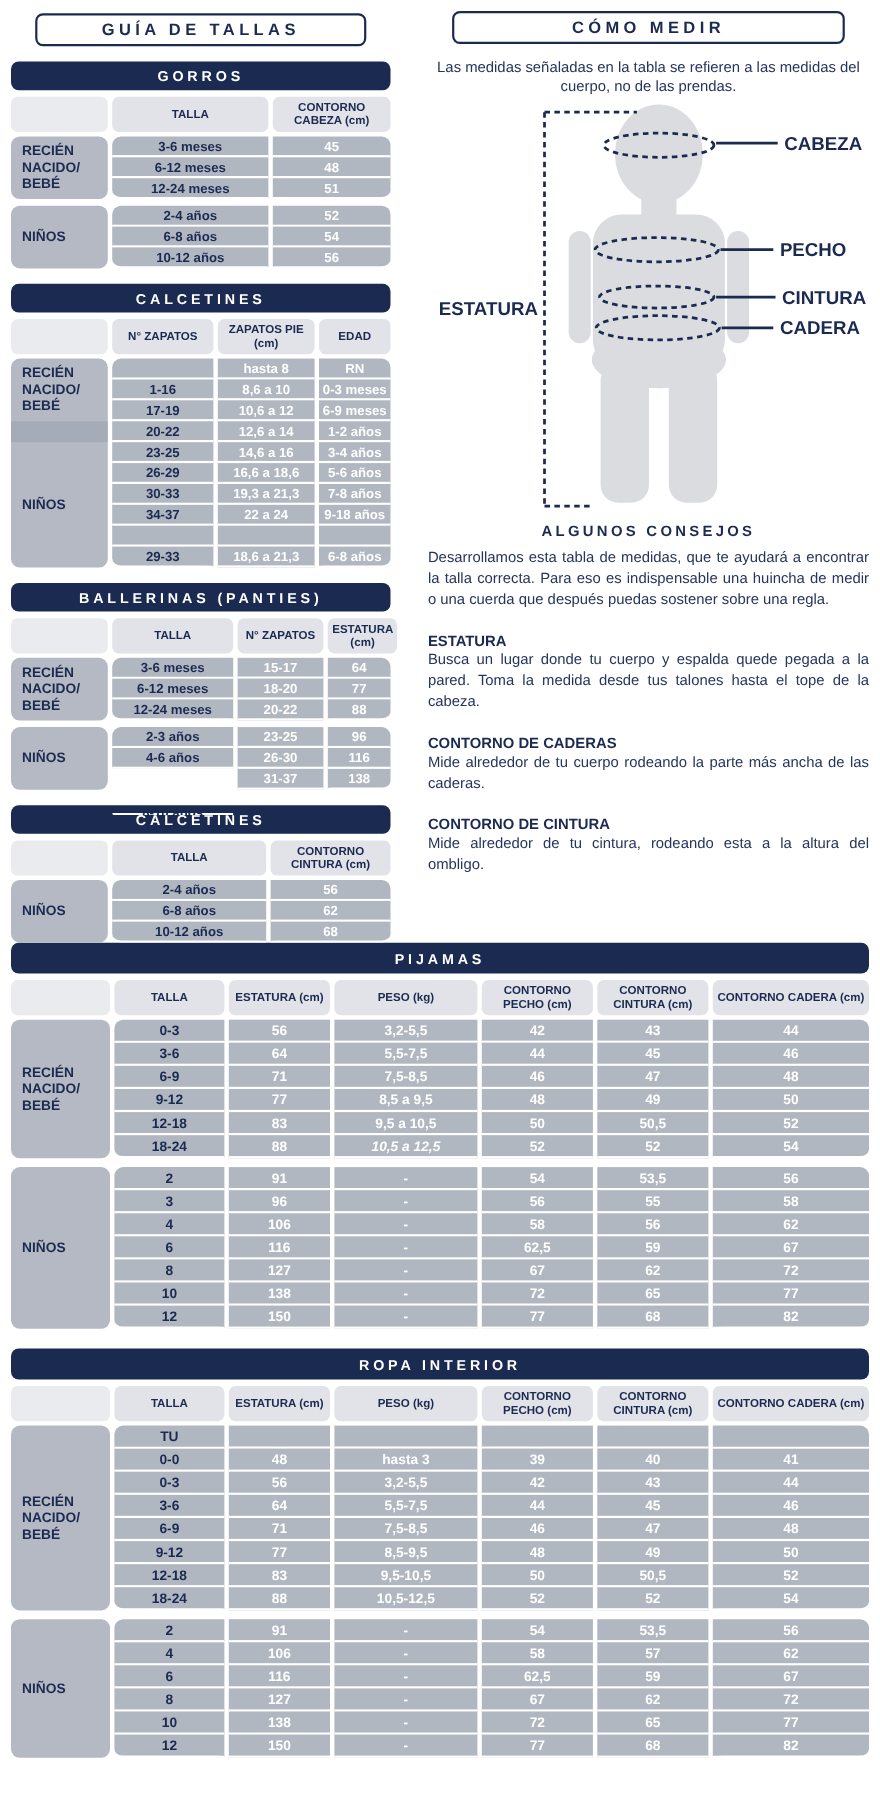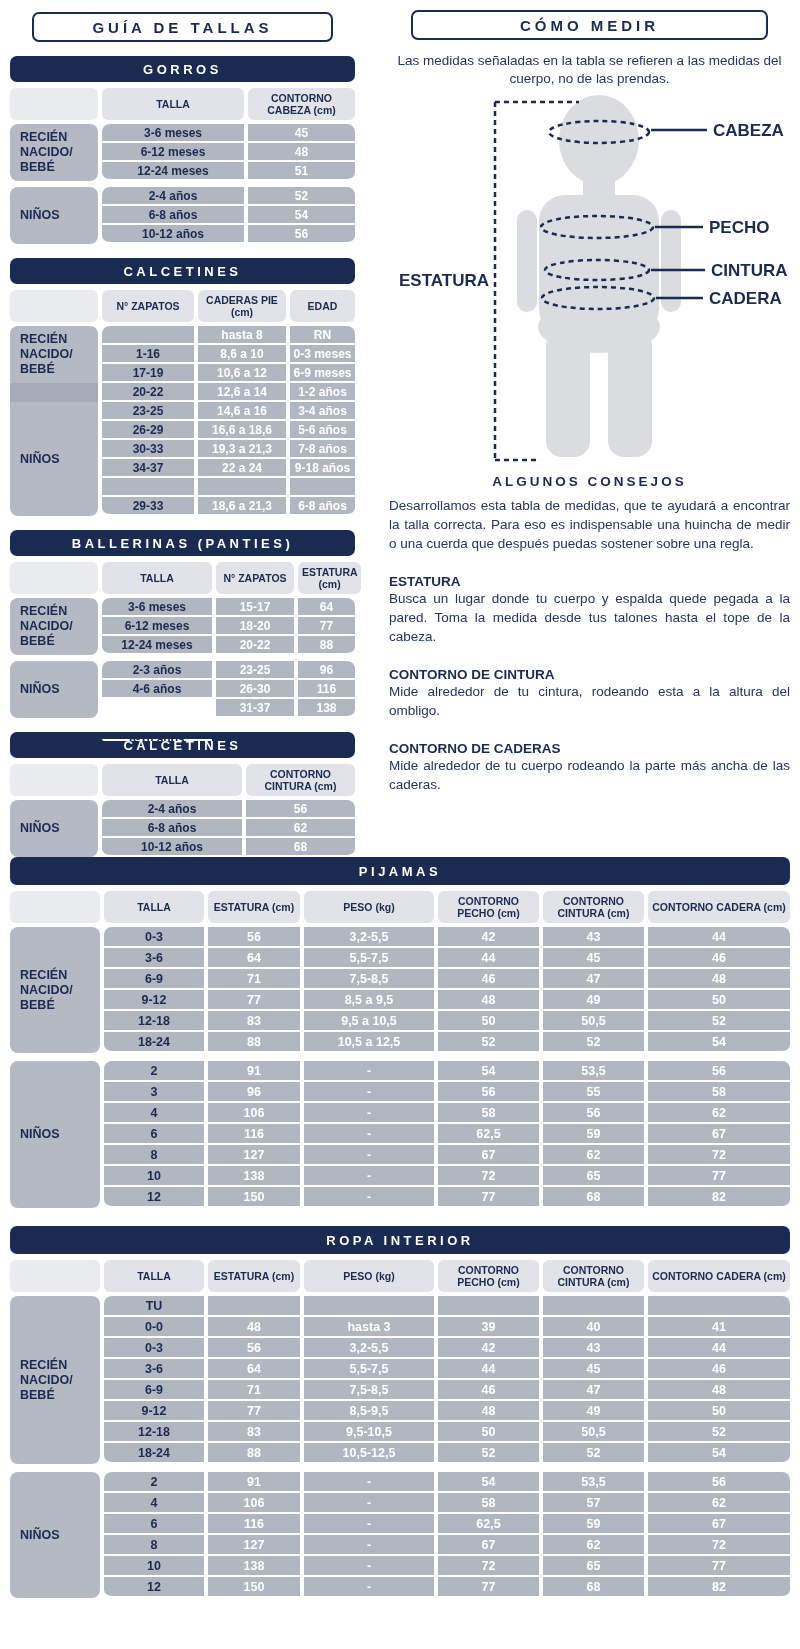--- a/index.html
+++ b/index.html
@@ -95,21 +95,21 @@
             <div class="c-talla r-bl" style="grid-area: 3 / 2;">10-12 años</div>
             <div class="c-val r-br" style="grid-area: 3 / 3;">56</div>
           </div>
         </section>
 
       <section class="size-table small">
           <div class="nav-bar">CALCETINES</div>
           <div class="t-head" style="grid-template-columns: 88px 92px 88px 1fr;">
             <div class="t-corner"></div>
             <div class="t-hcell">N° ZAPATOS</div>
-            <div class="t-hcell">CADERAS PIE (cm)</div>
+            <div class="t-hcell">ZAPATOS PIE (cm)</div>
             <div class="t-hcell">EDAD</div>
           </div>
           <div class="t-rows" style="grid-template-columns: 88px 92px 88px 1fr; grid-auto-rows: 19px;">
             <div class="c-cat stack" style="grid-area: 1 / 1 / span 10;">
               <div class="cat-part" style="height: 57px;">RECIÉN NACIDO/ BEBÉ</div>
               <div class="cat-div" style="height: 19px;"></div>
               <div class="cat-part" style="height: 114px;">NIÑOS</div>
             </div>
             <div class="c-talla r-tl" style="grid-area: 1 / 2;"></div>
             <div class="c-val" style="grid-area: 1 / 3;">hasta 8</div>
@@ -246,26 +246,26 @@
       </div>
 
       <div class="consejos-title">ALGUNOS CONSEJOS</div>
       <p class="consejos-text">Desarrollamos esta tabla de medidas, que te ayudará a encontrar la talla correcta. Para eso es indispensable una huincha de medir o una cuerda que después puedas sostener sobre una regla.</p>
 
       <div class="measure-sec">
         <h4>ESTATURA</h4>
         <p>Busca un lugar donde tu cuerpo y espalda quede pegada a la pared. Toma la medida desde tus talones hasta el tope de la cabeza.</p>
       </div>
       <div class="measure-sec">
+        <h4>CONTORNO DE CADERAS</h4>
+        <p>Mide alrededor de tu cuerpo rodeando la parte más ancha de las caderas.</p>
+      </div>
+      <div class="measure-sec">
         <h4>CONTORNO DE CINTURA</h4>
         <p>Mide alrededor de tu cintura, rodeando esta a la altura del ombligo.</p>
-      </div>
-      <div class="measure-sec">
-        <h4>CONTORNO DE CADERAS</h4>
-        <p>Mide alrededor de tu cuerpo rodeando la parte más ancha de las caderas.</p>
       </div>
     </div>
   </div>
 
   <section class="size-table big">
       <div class="nav-bar">PIJAMAS</div>
       <div class="t-head" style="grid-template-columns: 90px 100px 92px 130px 101px 101px 1fr;">
         <div class="t-corner"></div>
         <div class="t-hcell">TALLA</div>
         <div class="t-hcell">ESTATURA (cm)</div>
@@ -301,21 +301,21 @@
         <div class="c-val" style="grid-area: 4 / 6;">49</div>
         <div class="c-val" style="grid-area: 4 / 7;">50</div>
         <div class="c-talla" style="grid-area: 5 / 2;">12-18</div>
         <div class="c-val" style="grid-area: 5 / 3;">83</div>
         <div class="c-val" style="grid-area: 5 / 4;">9,5 a 10,5</div>
         <div class="c-val" style="grid-area: 5 / 5;">50</div>
         <div class="c-val" style="grid-area: 5 / 6;">50,5</div>
         <div class="c-val" style="grid-area: 5 / 7;">52</div>
         <div class="c-talla r-bl" style="grid-area: 6 / 2;">18-24</div>
         <div class="c-val" style="grid-area: 6 / 3;">88</div>
-        <div class="c-val" style="grid-area: 6 / 4;">10,5 a 12,5</div>
+        <div class="c-val" style="grid-area: 6 / 4; font-style: italic;">10,5 a 12,5</div>
         <div class="c-val" style="grid-area: 6 / 5;">52</div>
         <div class="c-val" style="grid-area: 6 / 6;">52</div>
         <div class="c-val r-br" style="grid-area: 6 / 7;">54</div>
       </div>
       <div class="t-rows" style="grid-template-columns: 90px 100px 92px 130px 101px 101px 1fr; grid-auto-rows: 21px;">
         <div class="c-cat" style="grid-area: 1 / 1 / span 7;">NIÑOS</div>
         <div class="c-talla r-tl" style="grid-area: 1 / 2;">2</div>
         <div class="c-val" style="grid-area: 1 / 3;">91</div>
         <div class="c-val" style="grid-area: 1 / 4;">-</div>
         <div class="c-val" style="grid-area: 1 / 5;">54</div>

